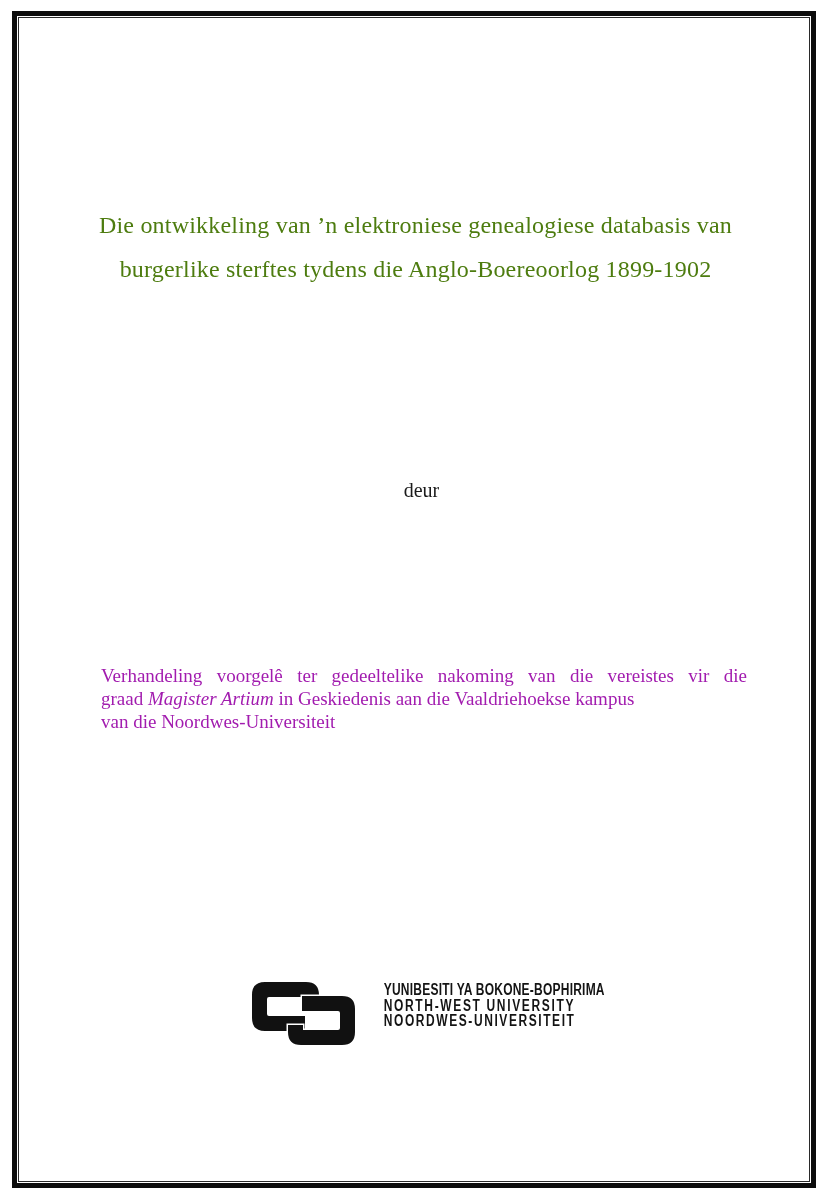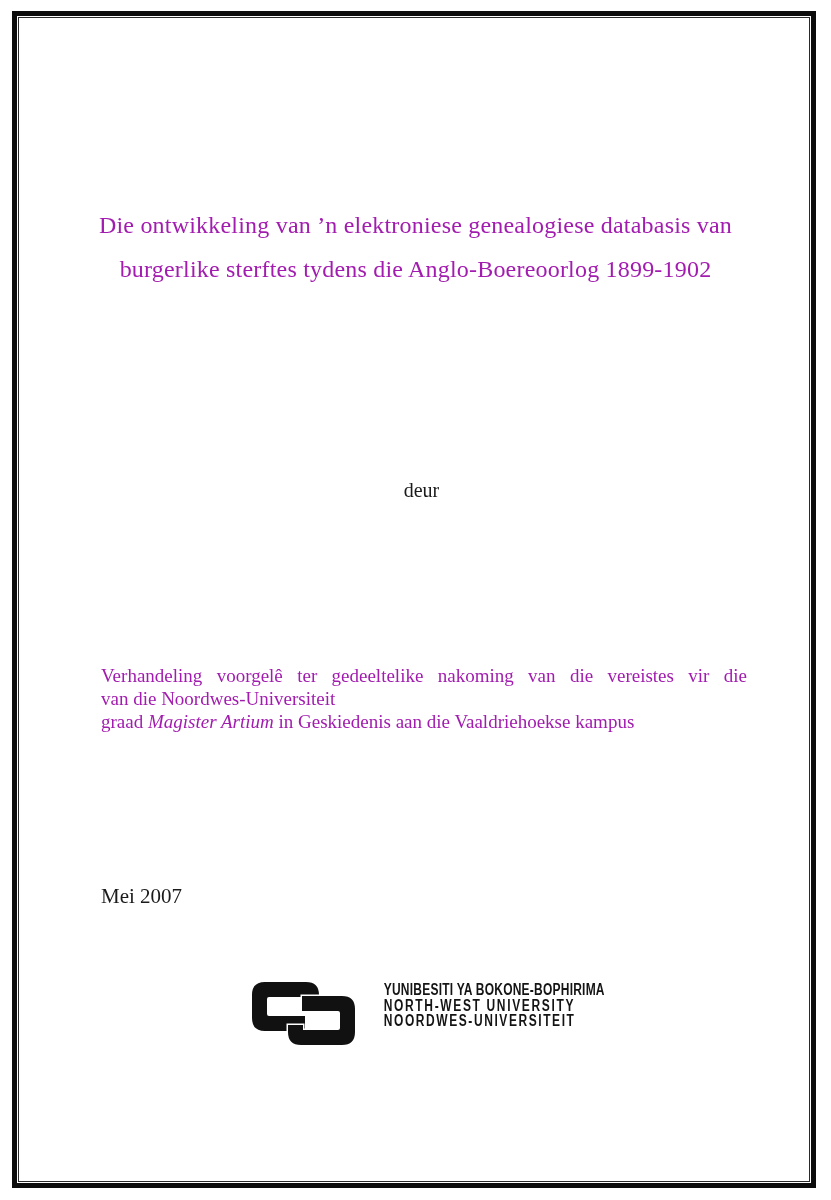--- a/index.html
+++ b/index.html
@@ -21,21 +21,21 @@
     inset:1px;
     border:1px solid #2a2a2a;
   }
   .title-block{
     position:absolute;
     left:20px;right:20px;top:203px;
     text-align:center;
     font-size:24px;
     line-height:44px;
     letter-spacing:0.2px;
-    color:#a21caf;
+    color:#4d7c0f;
   }
   .byline{
     position:absolute;
     left:0;right:0;top:433px;
     padding-left:12px;
     text-align:center;
     font-size:20px;
     line-height:26px;
     margin-top:44px;
   }
@@ -103,26 +103,25 @@
   <div class="title-block">
     <div>Die ontwikkeling van ’n elektroniese genealogiese databasis van</div>
     <div>burgerlike sterftes tydens die Anglo-Boereoorlog 1899-1902</div>
   </div>
 
   <div class="byline">deur</div>
 
 
   <div class="statement">
     <div class="line-justify">Verhandeling voorgelê ter gedeeltelike nakoming van die vereistes vir die</div>
+    <div><span>graad </span><span class="it">Magister Artium</span><span> in Geskiedenis aan die Vaaldriehoekse kampus</span></div>
     <div>van die Noordwes-Universiteit</div>
-    <div><span>graad </span><span class="it">Magister Artium</span><span> in Geskiedenis aan die Vaaldriehoekse kampus</span></div>
   </div>
 
   <div class="supervisor-block">
-    <div>Mei 2007</div>
   </div>
 
   <div class="logo">
     <svg class="logo-mark" viewBox="0 0 103 65" xmlns="http://www.w3.org/2000/svg" aria-hidden="true">
 
       <path fill="#111111" d="M13 1 H54 Q67 1 67 14 V21 H52 V16 H17 Q15 16 15 18 V33 Q15 35 17 35 H53 V50 H13 Q0 50 0 37 V14 Q0 1 13 1 Z"></path>
 
       <path fill="none" stroke="#ffffff" stroke-width="3" transform="rotate(180 51.5 32.5)" d="M13 1 H54 Q67 1 67 14 V21 H52 V16 H17 Q15 16 15 18 V33 Q15 35 17 35 H53 V50 H13 Q0 50 0 37 V14 Q0 1 13 1 Z"></path>
 
       <path fill="#111111" transform="rotate(180 51.5 32.5)" d="M13 1 H54 Q67 1 67 14 V21 H52 V16 H17 Q15 16 15 18 V33 Q15 35 17 35 H53 V50 H13 Q0 50 0 37 V14 Q0 1 13 1 Z"></path>

